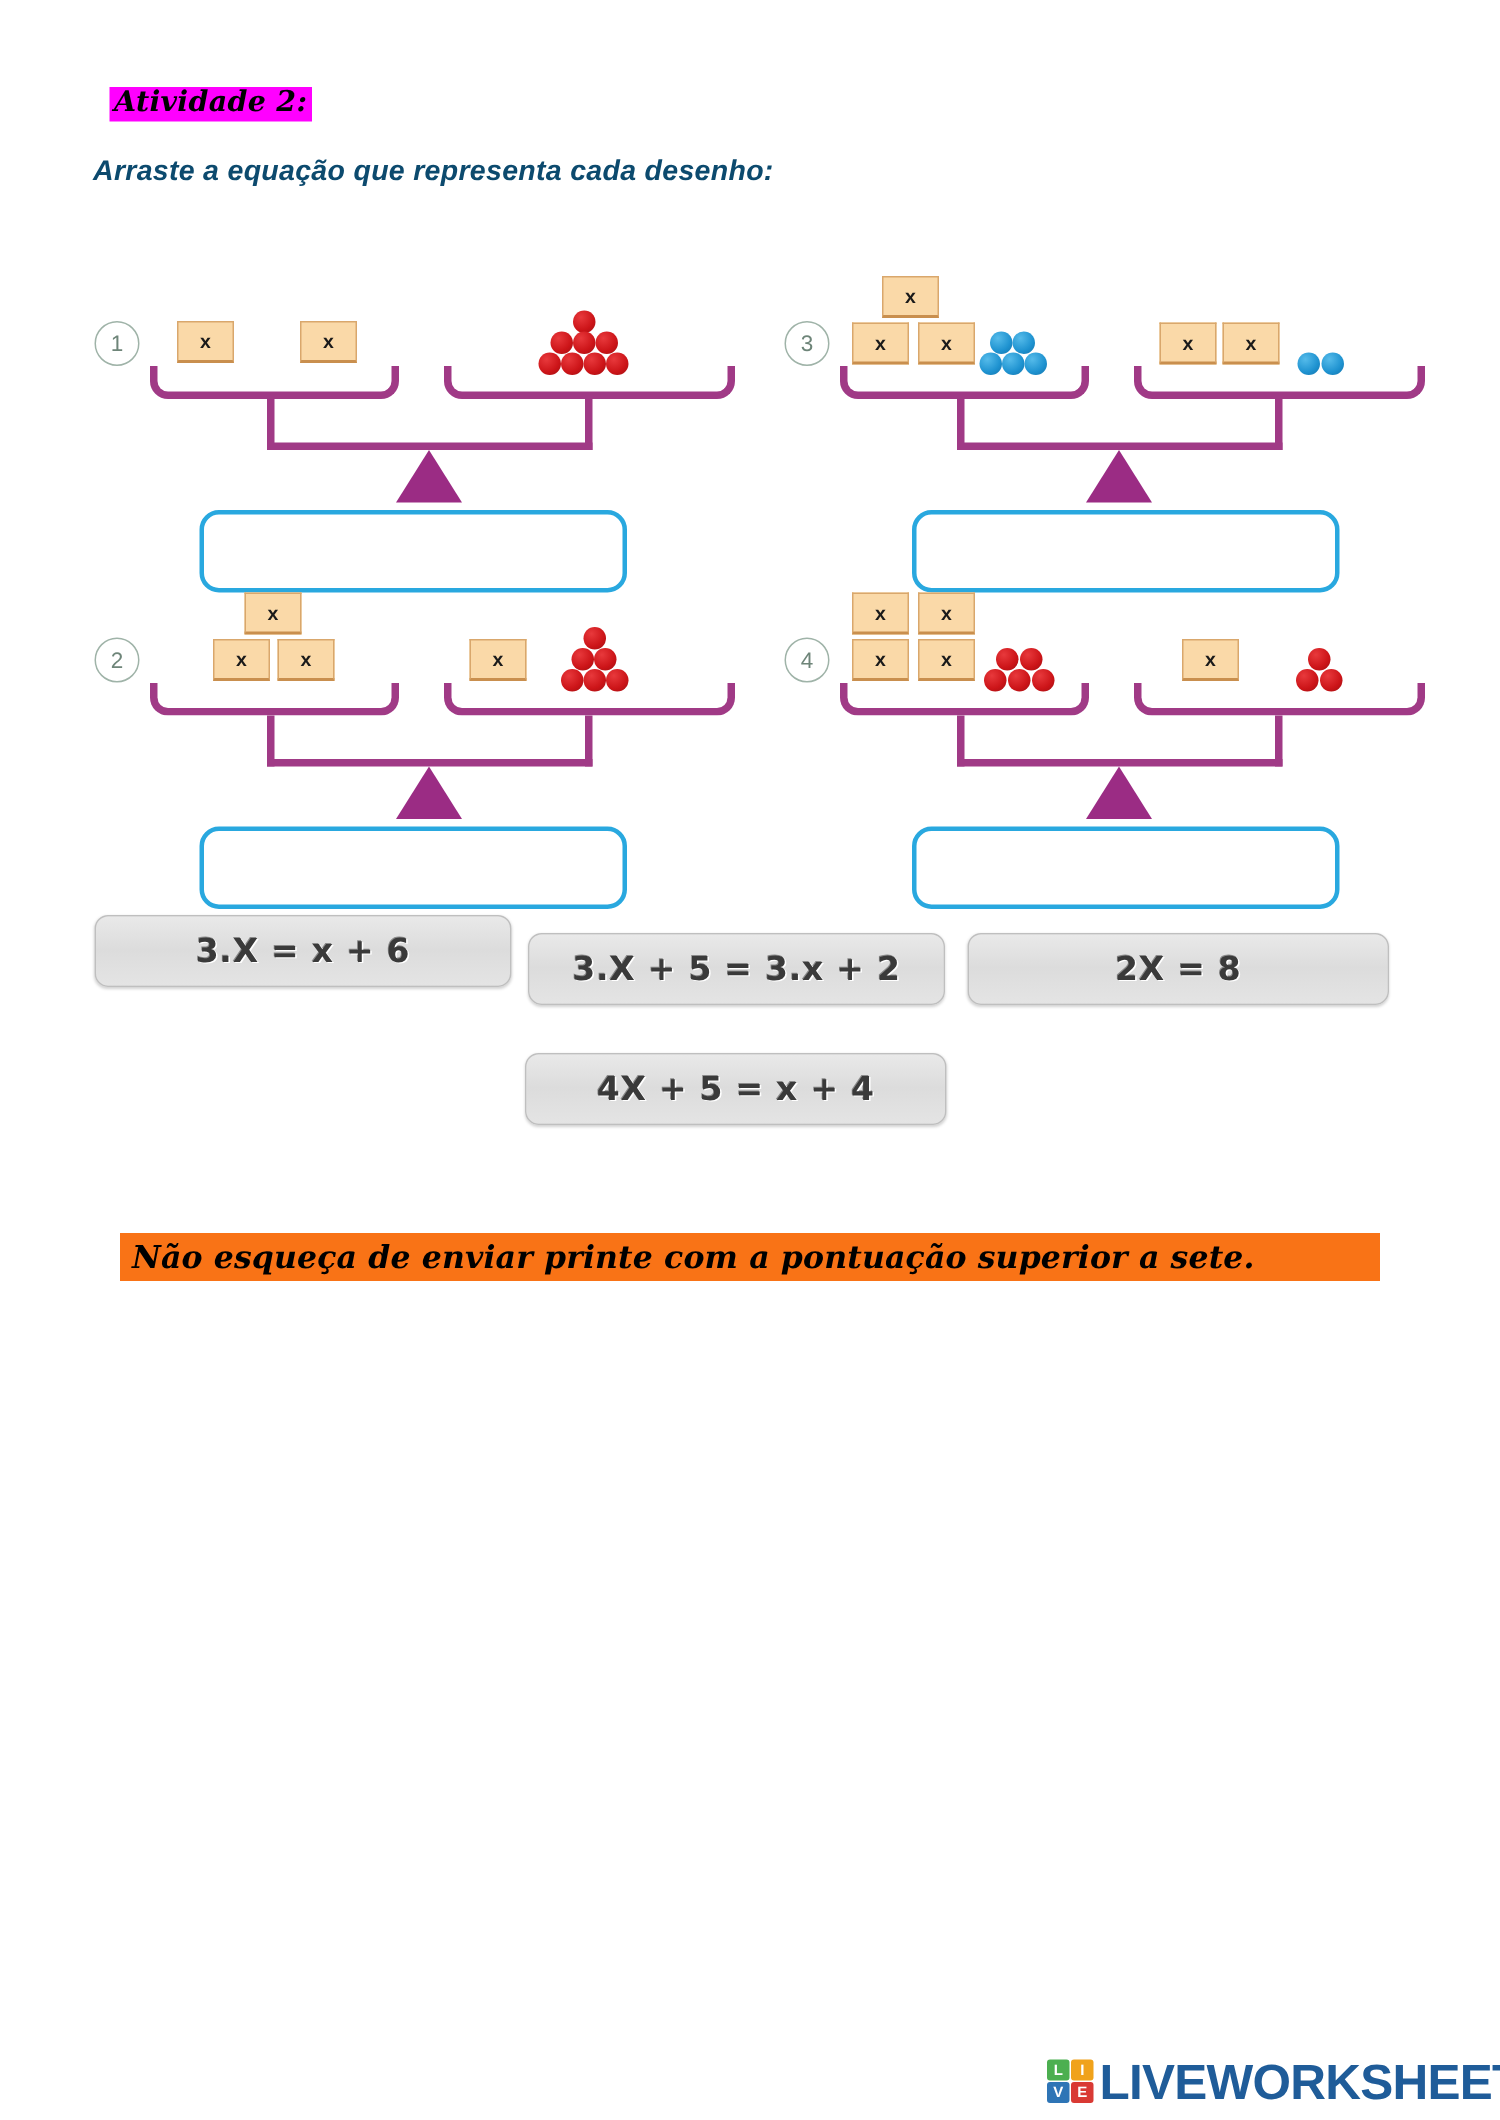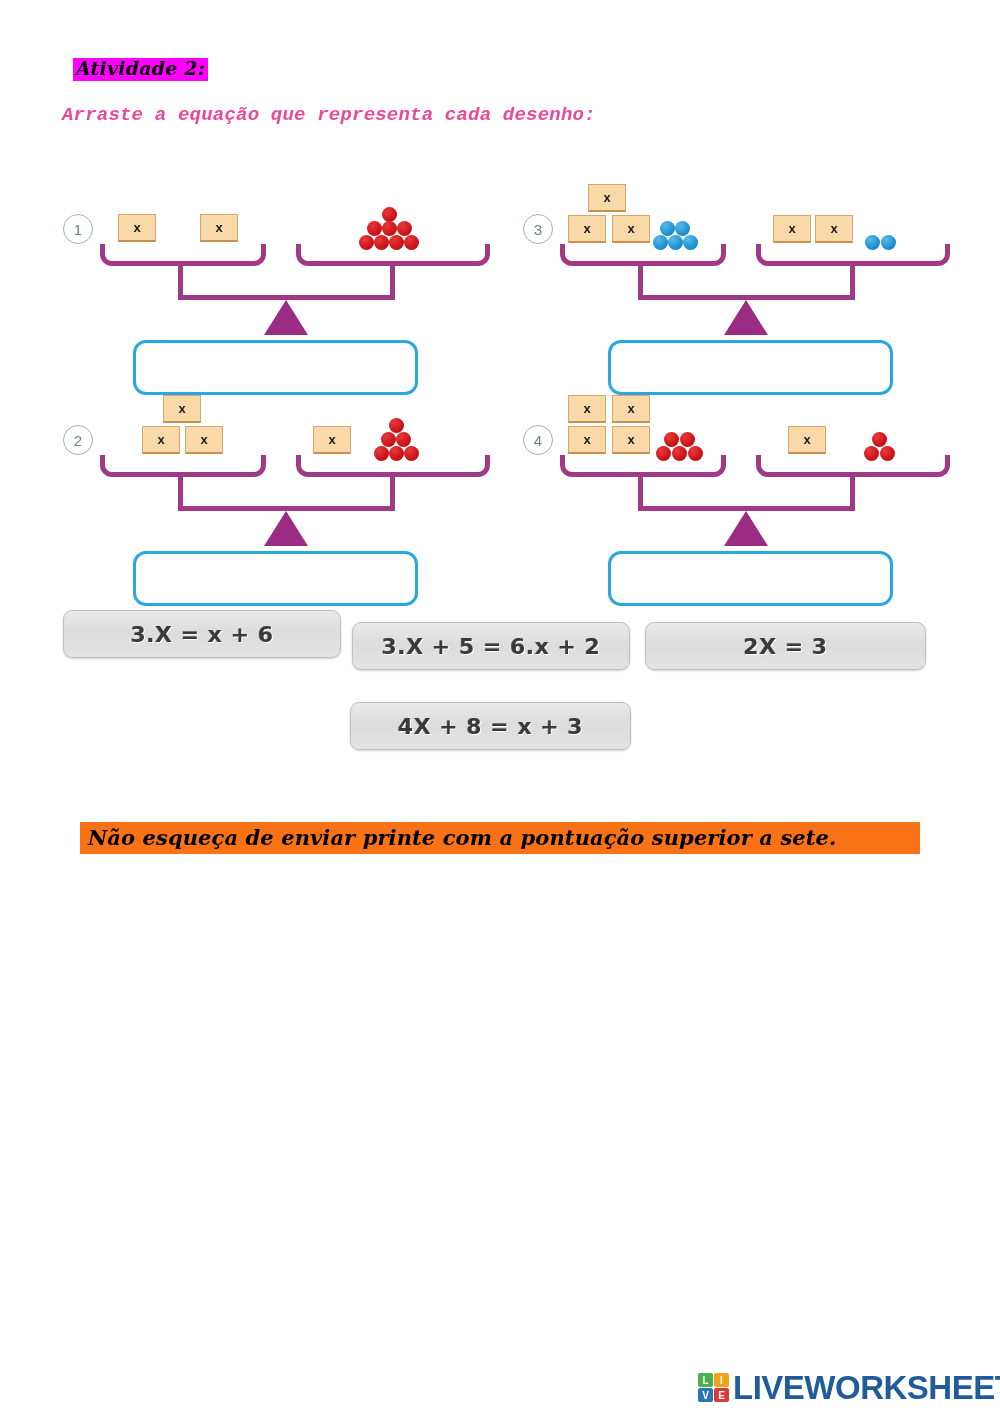--- a/index.html
+++ b/index.html
@@ -27,25 +27,25 @@
     color: #000000;
     background: #FF00FF;
     padding: 1px 3px 2px 3px;
     line-height: 1.05;
     letter-spacing: 0.2px;
   }
   .act-instruction {
     position: absolute;
     left: 62px;
     top: 104px;
-    font-family: Liberation Mono, monospace;
+    font-family: Liberation Sans, sans-serif;
     font-style: italic;
     font-weight: bold;
     font-size: 19px;
-    color: #ec4899;
+    color: #0c4a6e;
     letter-spacing: 0.2px;
   }
 
   
   .exercise {
     position: absolute;
     width: 440px;
     height: 205px;
   }
   .ex1 { left: 55px;  top: 192px; }
@@ -340,23 +340,23 @@
     <div class="xbox" style="left:228px; top:23px;">x</div>
 
     <div class="dot dot-red" style="left:312px; top:29px;"></div>
     <div class="dot dot-red" style="left:304px; top:43px;"></div>
     <div class="dot dot-red" style="left:320px; top:43px;"></div>
   </div>
   <div class="answer-box"></div>
 </div>
 
 <div class="tile tile-1">3.X = x + 6</div>
-<div class="tile tile-2">3.X + 5 = 6.x + 2</div>
-<div class="tile tile-3">2X = 3</div>
-<div class="tile tile-4">4X + 8 = x + 3</div>
+<div class="tile tile-2">3.X + 5 = 3.x + 2</div>
+<div class="tile tile-3">2X = 8</div>
+<div class="tile tile-4">4X + 5 = x + 4</div>
 
 <div class="note" style="background: #f97316;">Não esqueça de enviar printe com a pontuação superior a sete.</div>
 
 <div class="lw-logo">
   <div class="lw-blocks">
     <div class="lw-blk" id="lwb0" style="background: rgb(76, 175, 80);">L</div>
     <div class="lw-blk" id="lwb1" style="background: rgb(240, 162, 27);">I</div>
     <div class="lw-blk" id="lwb2" style="background: rgb(46, 117, 182);">V</div>
     <div class="lw-blk" id="lwb3" style="background: rgb(217, 58, 52);">E</div>
   </div>

